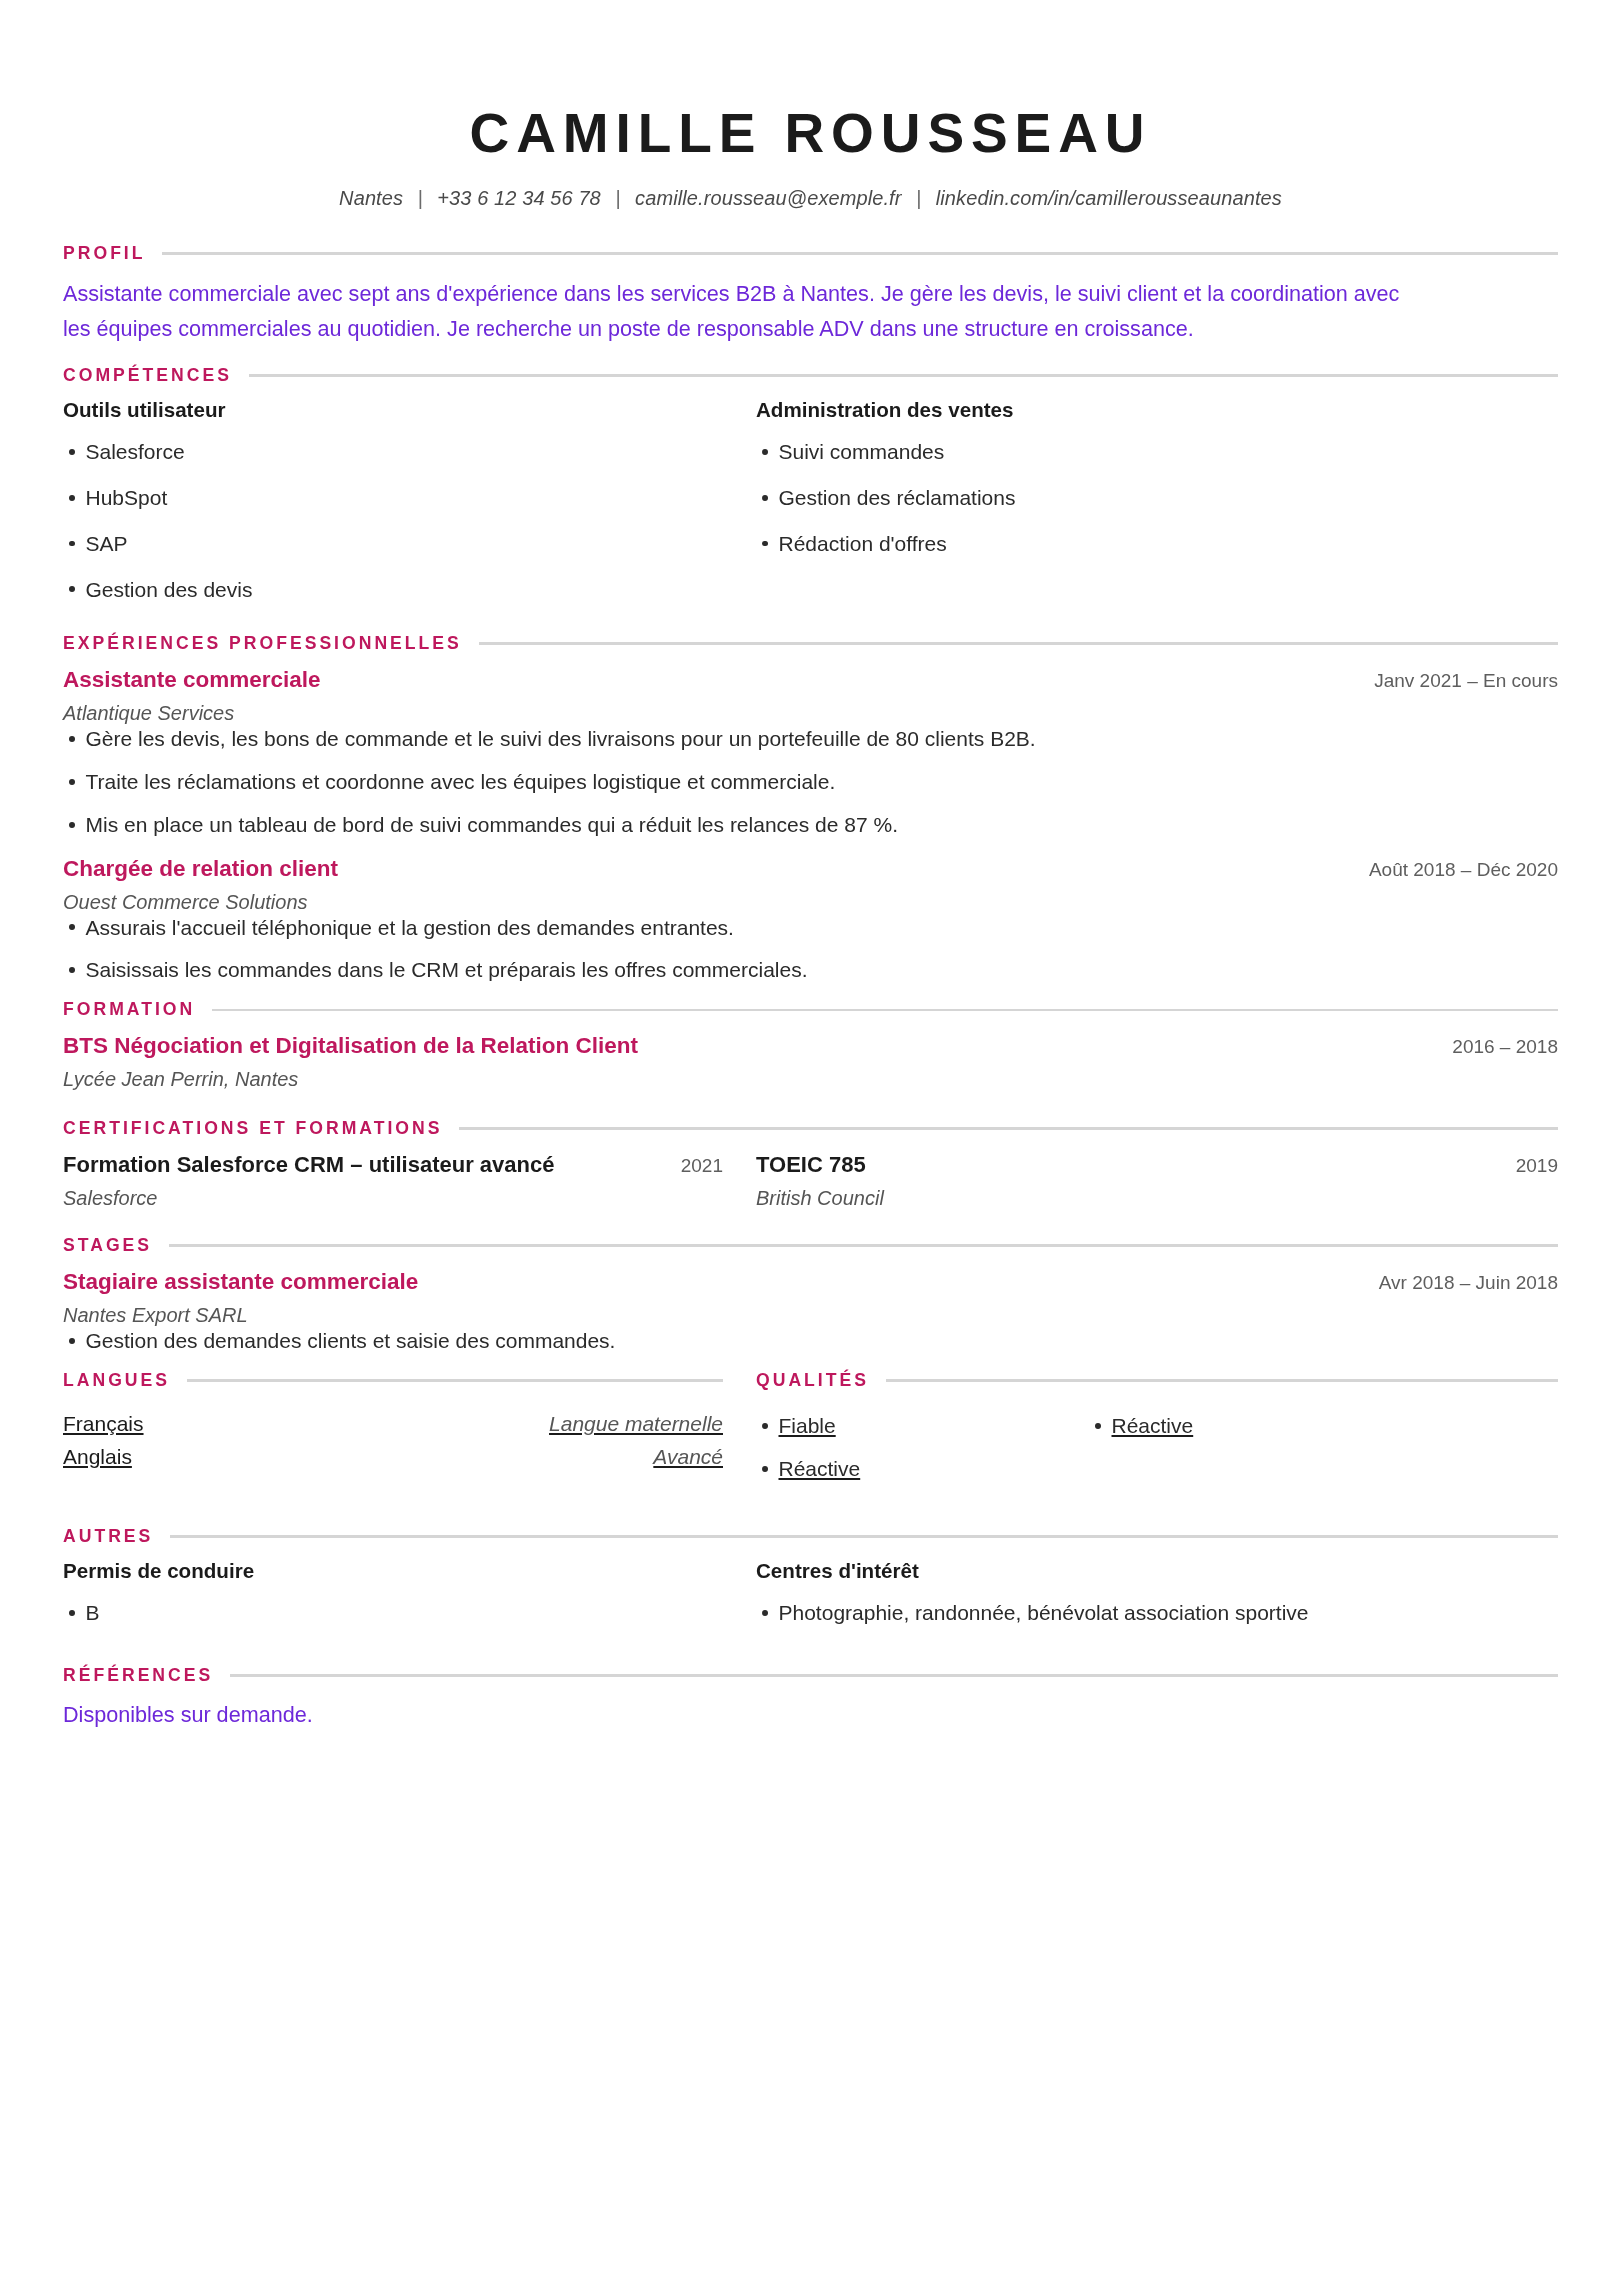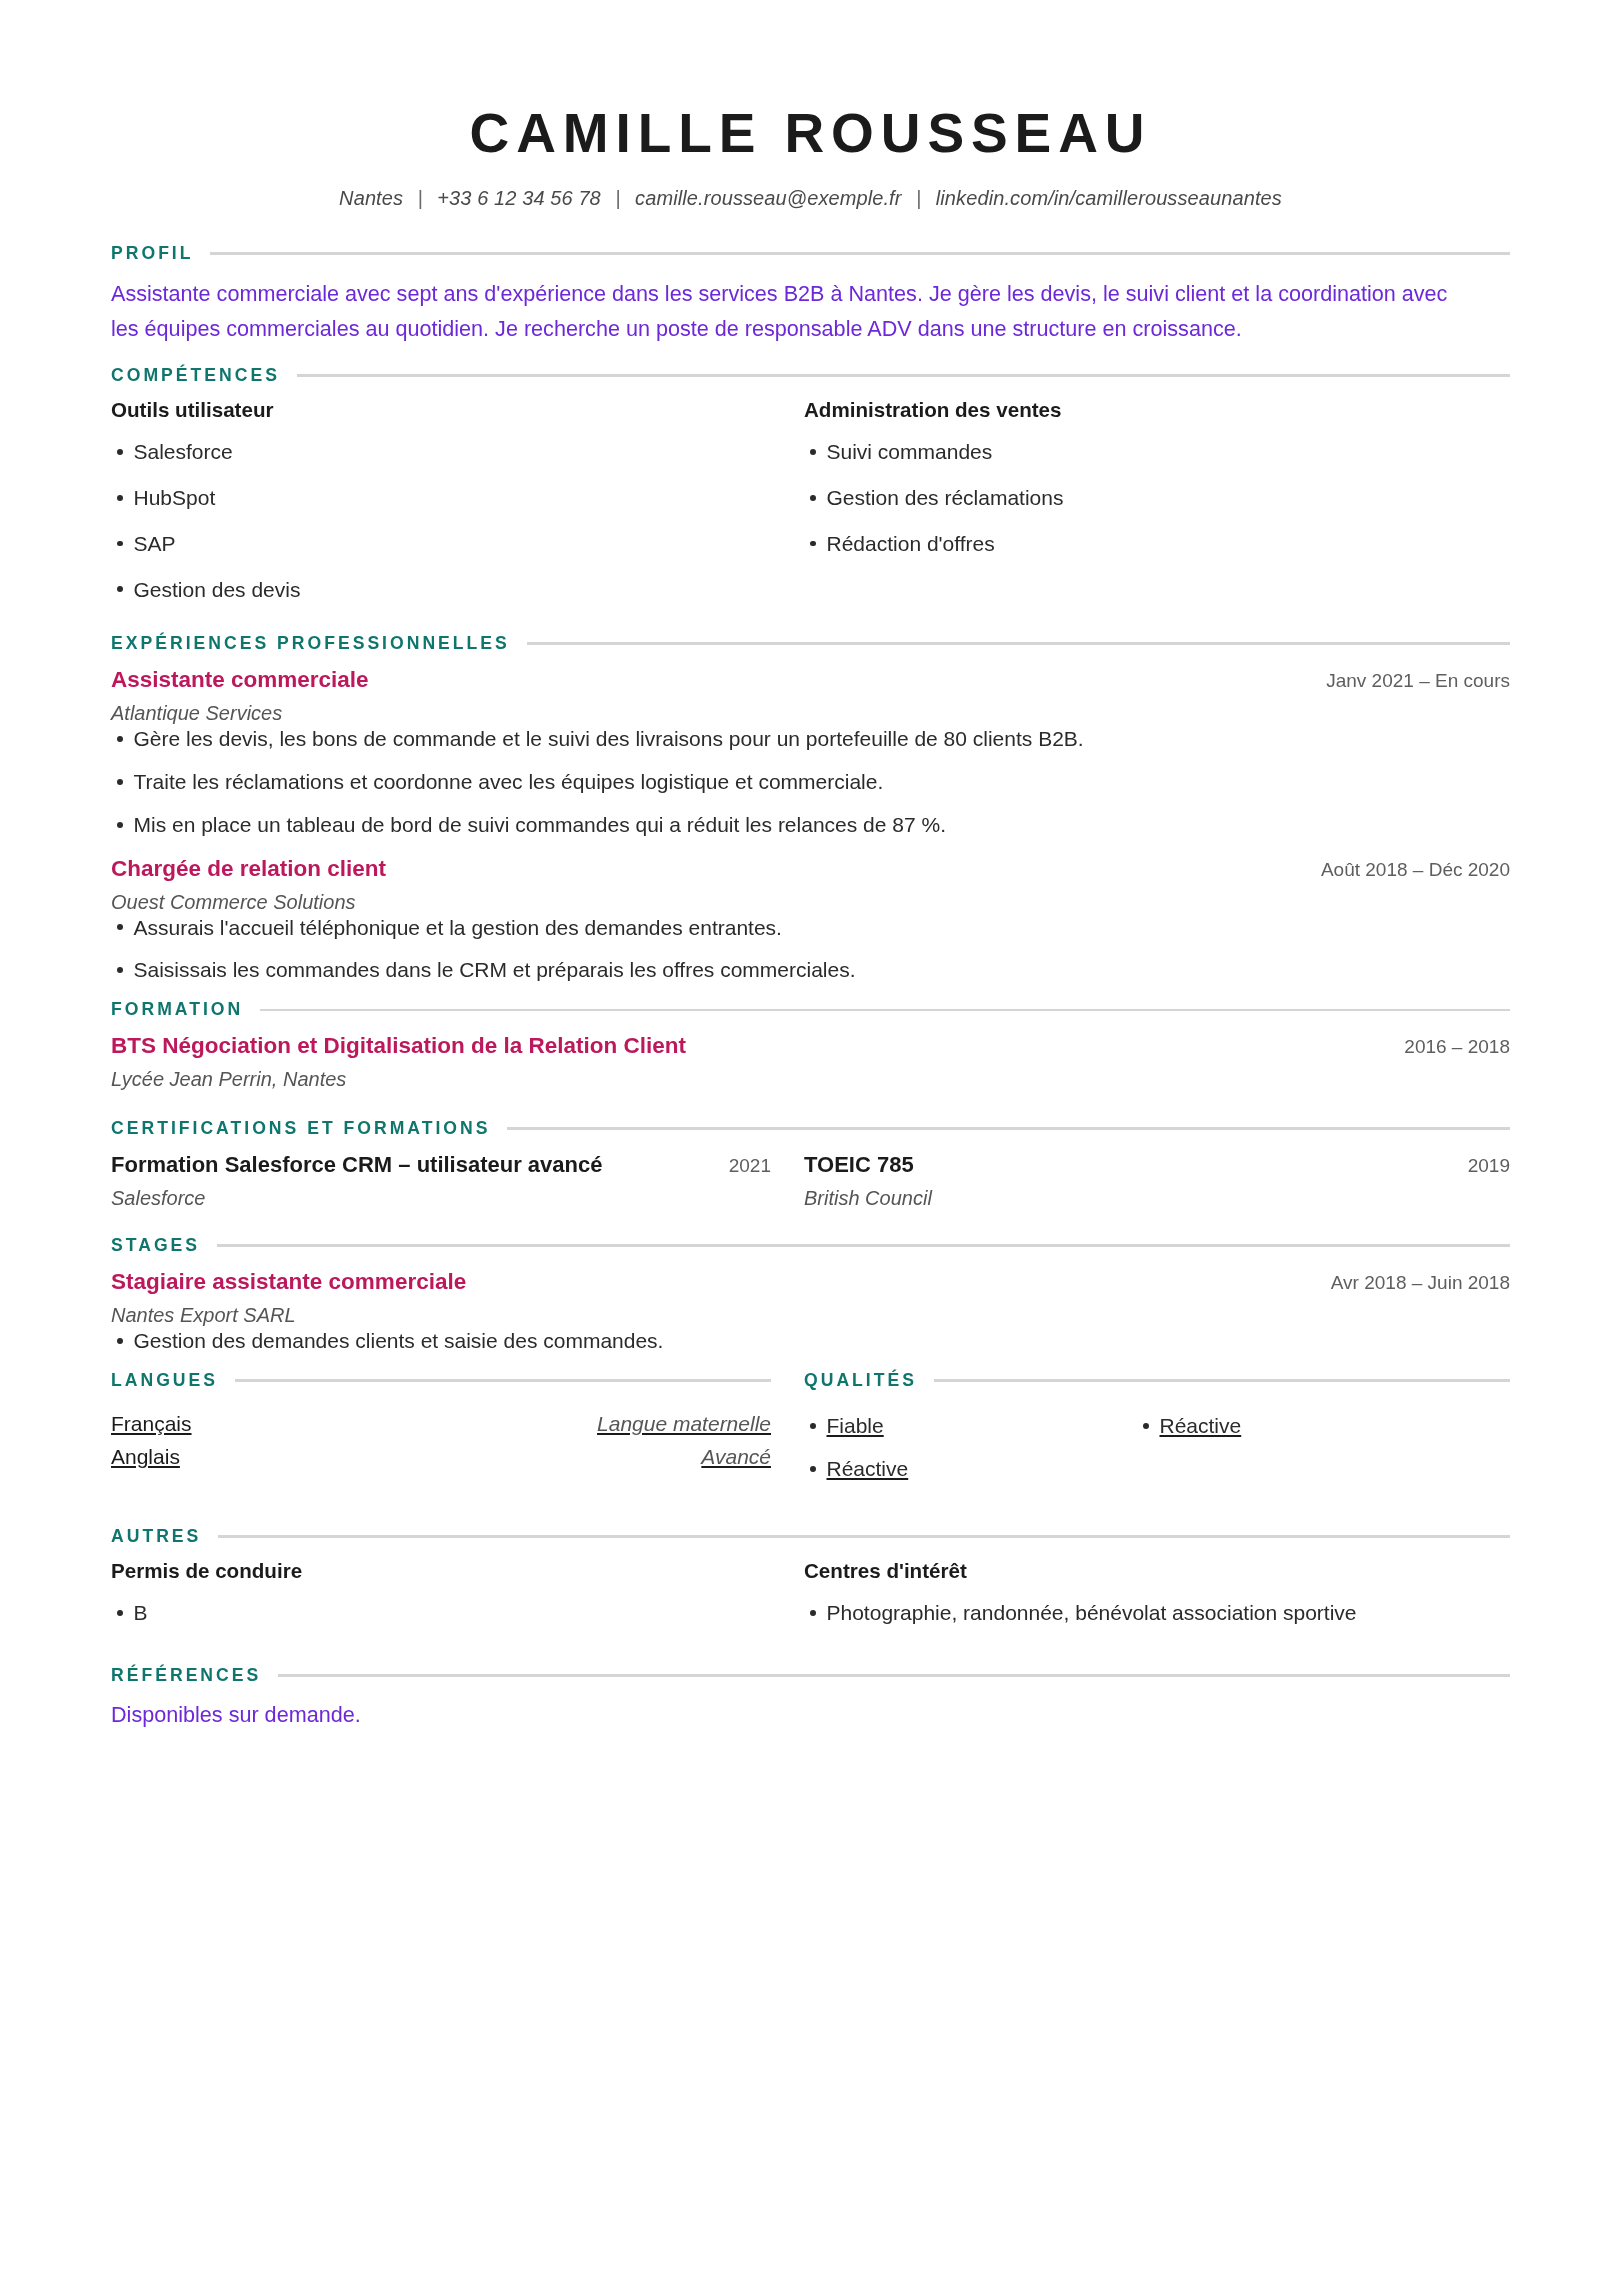--- a/index.html
+++ b/index.html
@@ -10,21 +10,21 @@
   body {
     font-family: "Liberation Sans", sans-serif;
     color: #1b1b1b;
   }
   .page {
     position: relative;
     width: 1621px;
     height: 2293px;
     background: #ffffff;
     box-sizing: border-box;
-    padding: 0 111px;
+    padding: 0 63px;
     overflow: hidden;
   }
 
   
   .name {
     text-align: center;
     font-size: 55px;
     font-weight: 700;
     letter-spacing: 6.9px;
     color: #1b1b1b;
@@ -49,21 +49,21 @@
   .sec-head {
     display: flex;
     align-items: center;
     gap: 16.7px;
     margin-bottom: 12.7px;
   }
   .sec-head .title {
     font-size: 17.6px;
     font-weight: 700;
     letter-spacing: 3px;
-    color: #0f766e;
+    color: #be185d;
     white-space: nowrap;
   }
   .sec-head .rule {
     flex: 1 1 auto;
     height: 2.9px;
     background: #d5d5d5;
   }
 
   
   .para {

